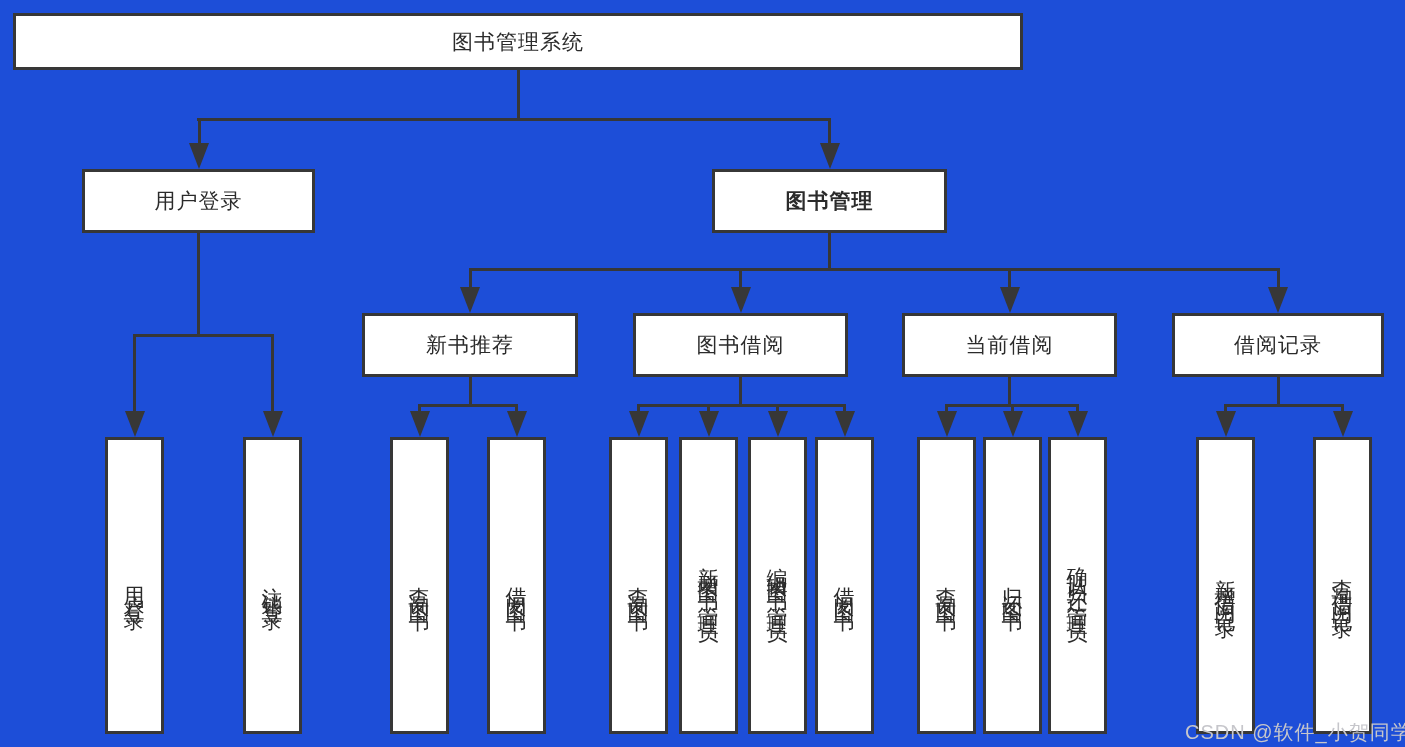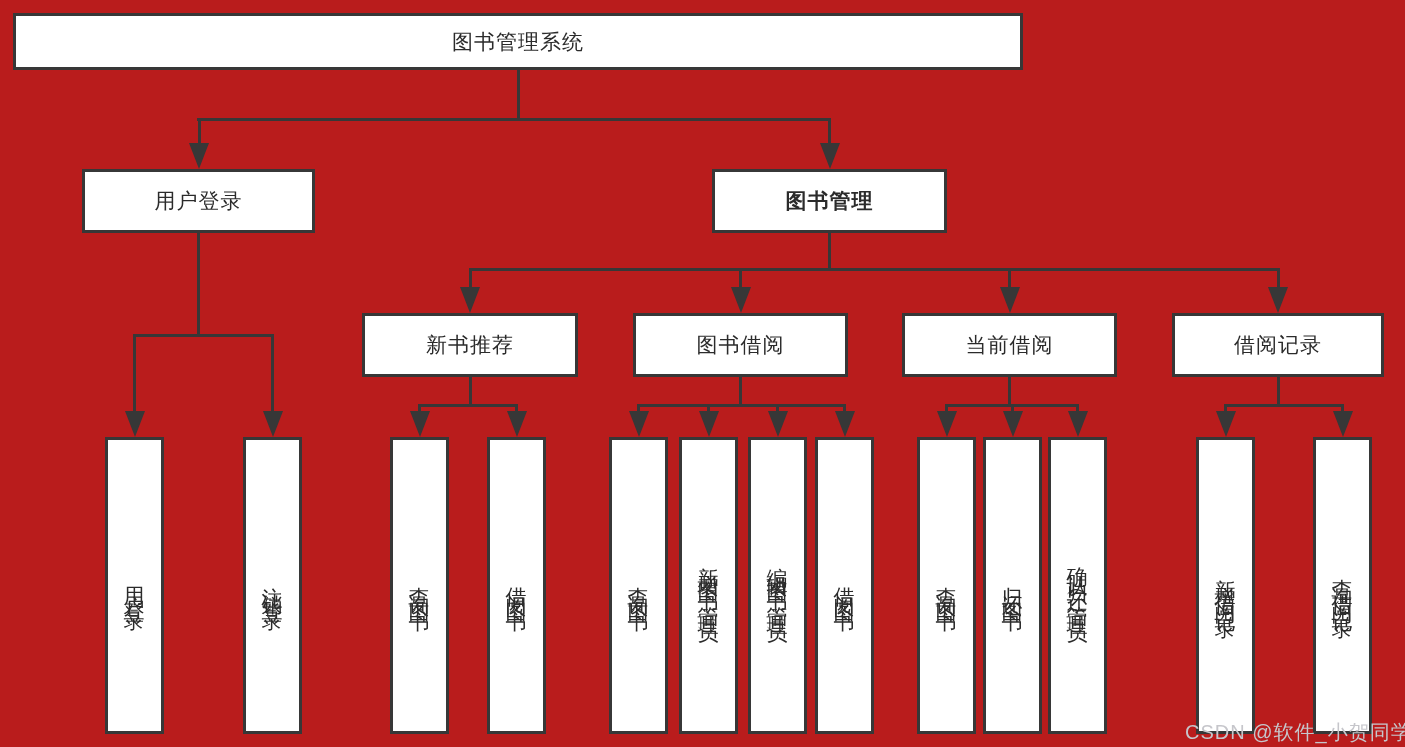--- a/index.html
+++ b/index.html
@@ -1,19 +1,19 @@
 <!DOCTYPE html>
 <html><head>
 <meta charset="utf-8">
 <style>
   html,body{margin:0;padding:0;background:#ffffff;}
   #canvas{
     position:relative;
     width:1405px;height:747px;
-    background:#b91c1c;
+    background:#1d4ed8;
     font-family:"Liberation Sans","DejaVu Sans",sans-serif;
     color:#2b2b2b;
     overflow:hidden;
   }
   .node{
     position:absolute;
     border:3px solid #373737;
     background:#ffffff;
     display:flex;align-items:center;justify-content:center;
     font-size:21px;

